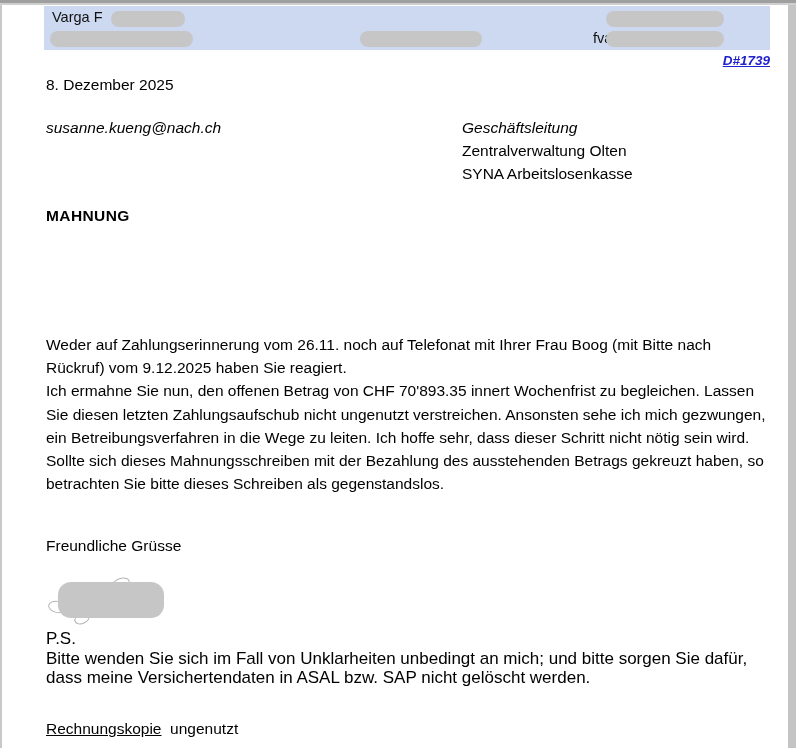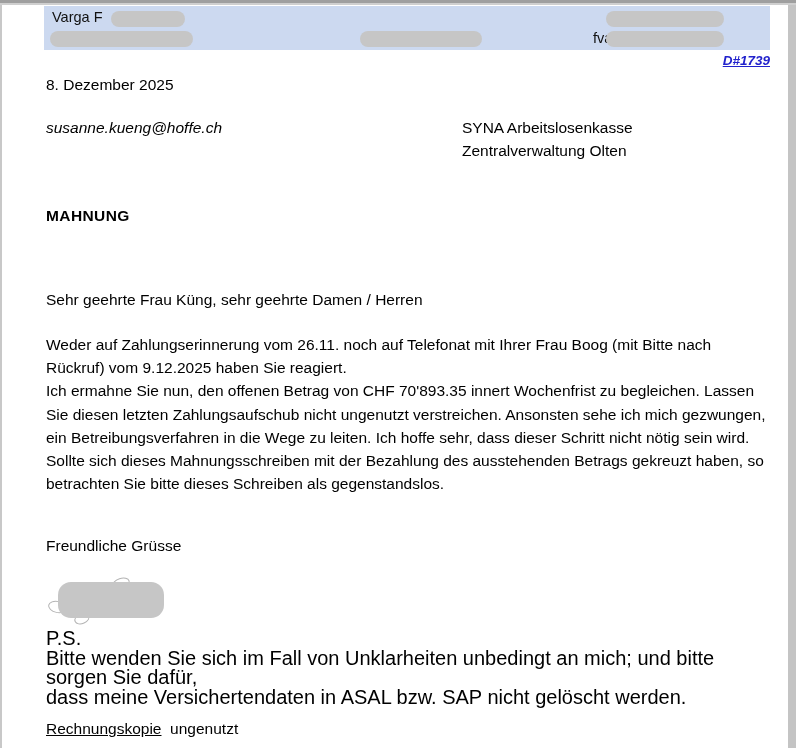--- a/index.html
+++ b/index.html
@@ -210,21 +210,21 @@
     height: 36px;
     background: #c6c6c6;
     border-radius: 13px;
   }
 
   .ps-block {
     position: absolute;
     left: 44px;
     top: 624px;
     width: 722px;
-    font-size: 20px;
+    font-size: 17px;
     line-height: 19.5px;
   }
   .ps-block div { white-space: normal; }
 
   .footer {
     position: absolute;
     left: 44px;
     top: 712px;
     font-size: 15.5px;
     line-height: 23px;
@@ -263,29 +263,29 @@
         <span class="lh-email">fvarga@</span>
         <span class="redact rd-email"></span>
       </div>
 
     </div>
 
     <a class="doc-ref" href="#">D#1739</a>
 
     <div class="t left-col date">8. Dezember 2025</div>
 
-    <div class="t left-col sender-mail">susanne.kueng@hoffe.ch</div>
+    <div class="t left-col sender-mail">susanne.kueng@nach.ch</div>
 
     <div class="recipient">
+      <div class="r-line r-ital">Geschäftsleitung</div>
+      <div class="r-line">Zentralverwaltung Olten</div>
       <div class="r-line">SYNA Arbeitslosenkasse</div>
-      <div class="r-line">Zentralverwaltung Olten</div>
     </div>
 
     <div class="t left-col subject">MAHNUNG</div>
-    <div class="t left-col salutation">Sehr geehrte Frau Küng, sehr geehrte Damen / Herren</div>
 
     <div class="body-block">
       <p class="body-line">Weder auf Zahlungserinnerung vom 26.11. noch auf Telefonat mit Ihrer Frau Boog (mit Bitte nach Rückruf) vom 9.12.2025 haben Sie reagiert.</p>
       <p class="body-line">Ich ermahne Sie nun, den offenen Betrag von CHF 70'893.35 innert Wochenfrist zu begleichen. Lassen Sie diesen letzten Zahlungsaufschub nicht ungenutzt verstreichen. Ansonsten sehe ich mich gezwungen, ein Betreibungsverfahren in die Wege zu leiten. Ich hoffe sehr, dass dieser Schritt nicht nötig sein wird.</p>
       <p class="body-line">Sollte sich dieses Mahnungsschreiben mit der Bezahlung des ausstehenden Betrags gekreuzt haben, so betrachten Sie bitte dieses Schreiben als gegenstandslos.</p>
     </div>
 
     <div class="closing">
       <div>Freundliche Grüsse</div>
     </div>

